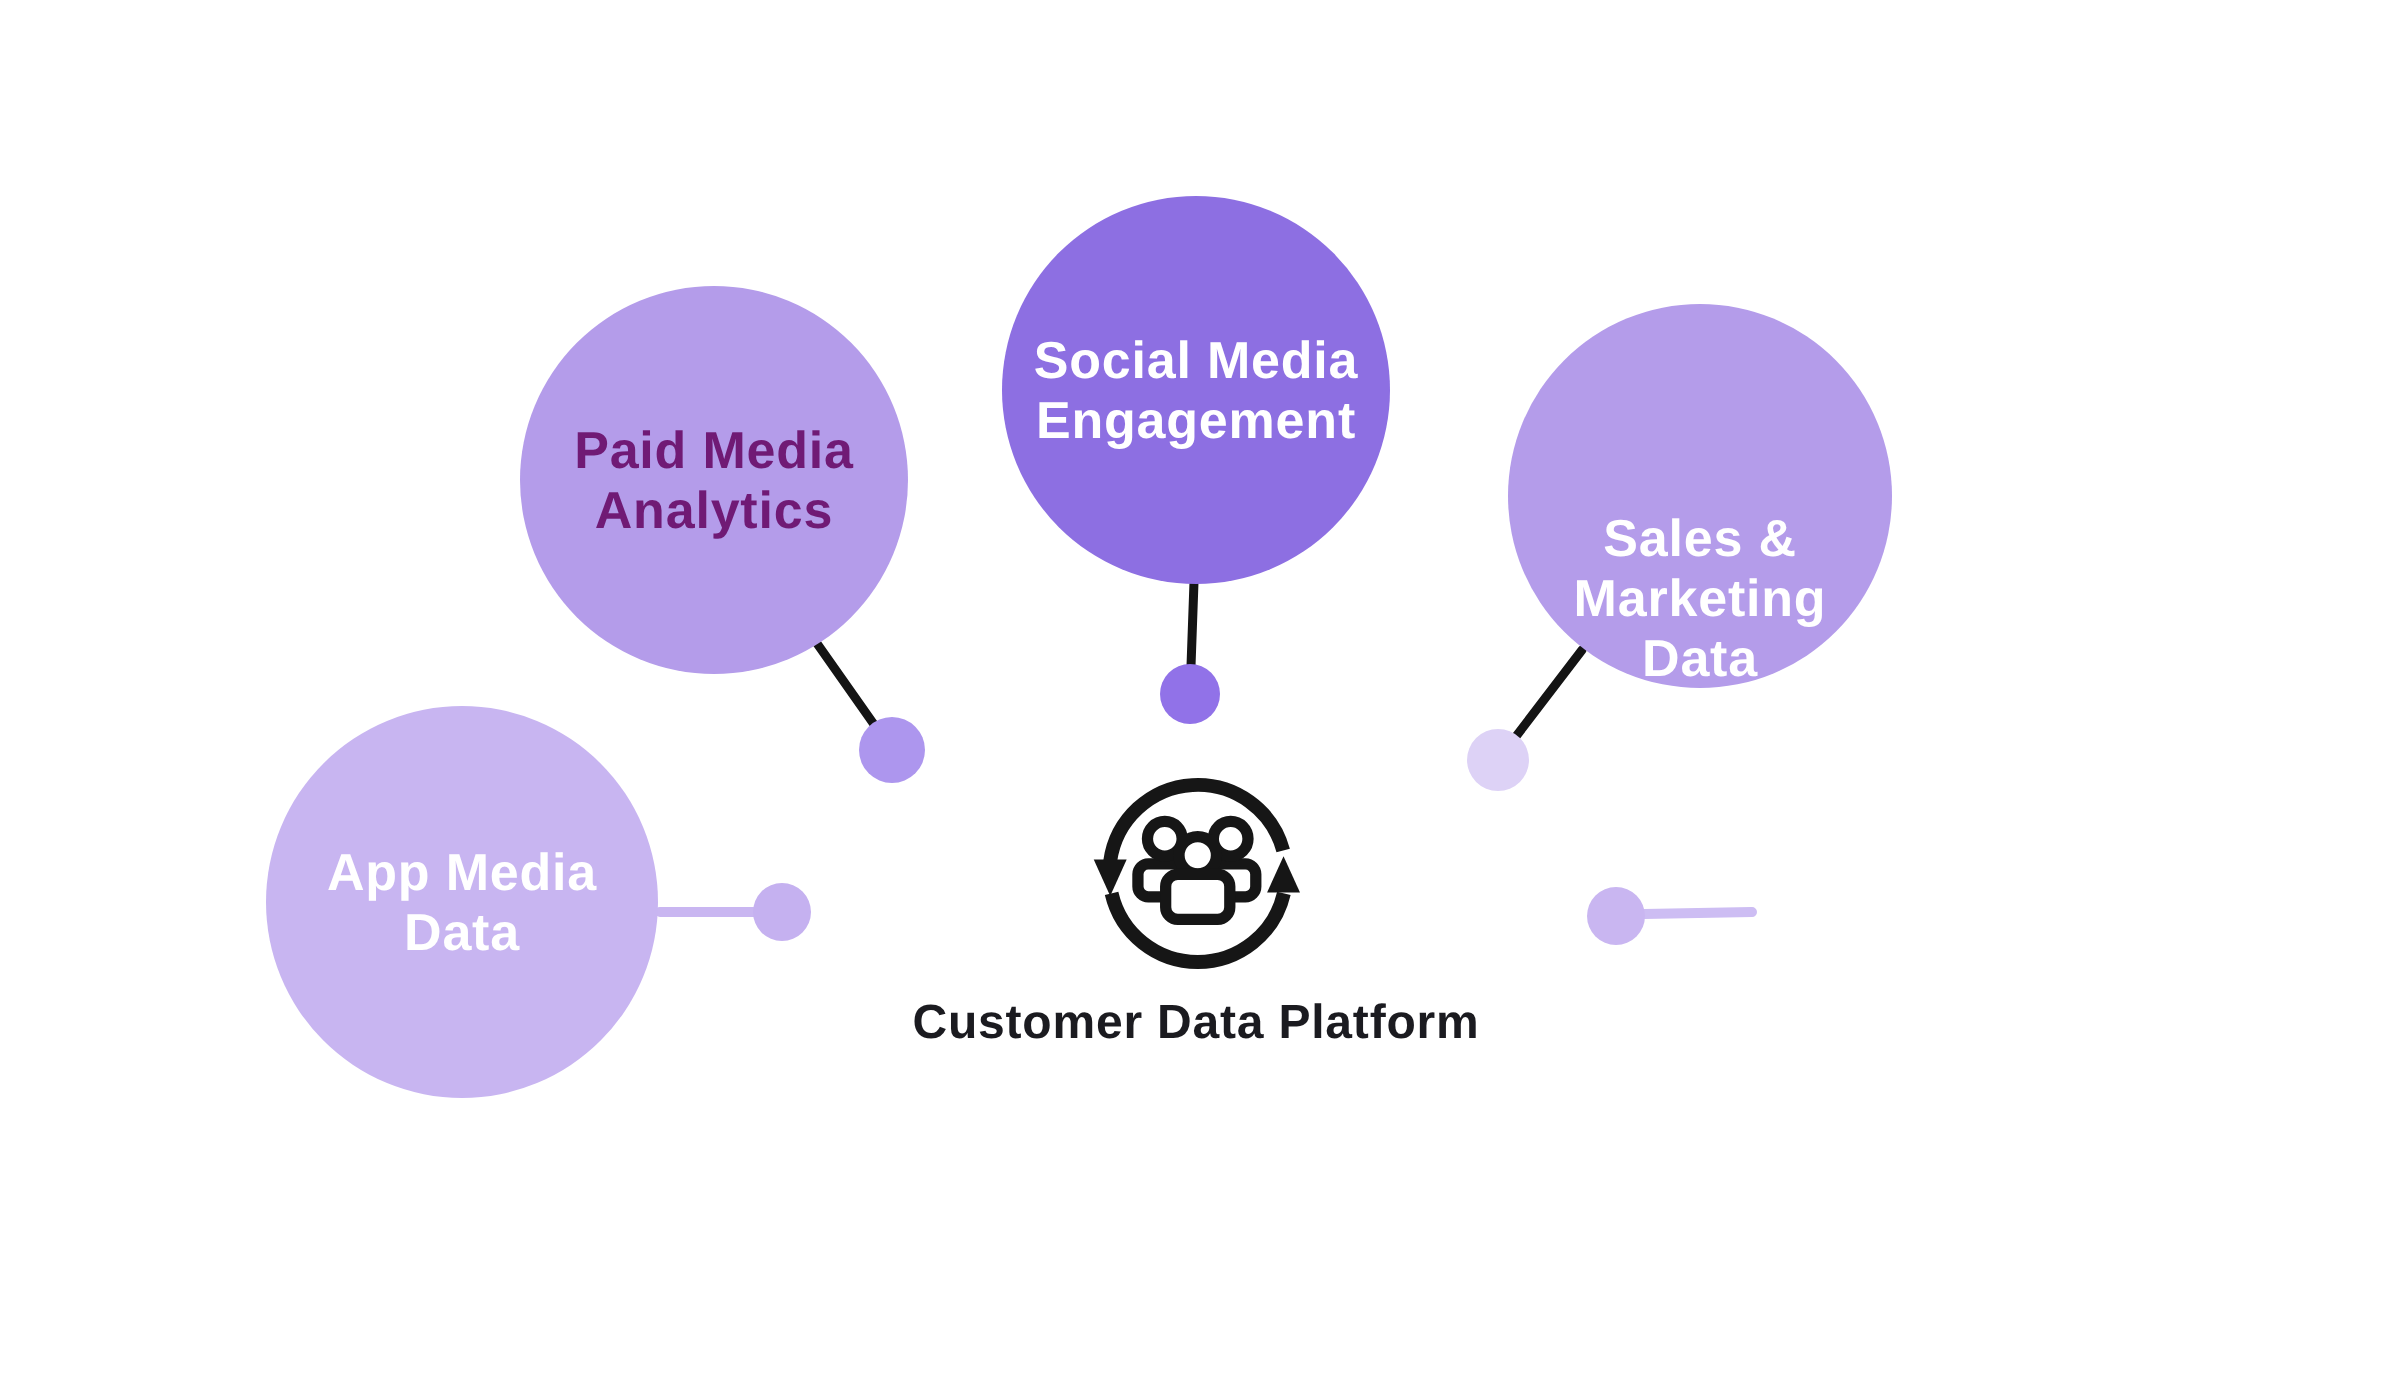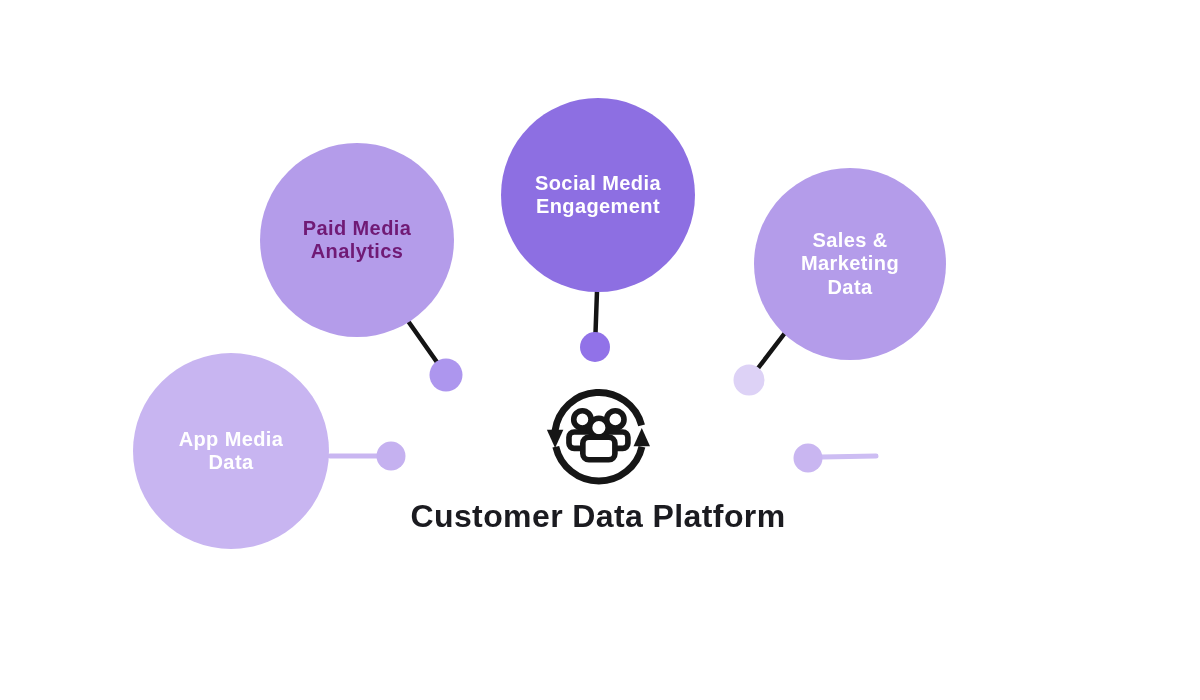--- a/index.html
+++ b/index.html
@@ -27,47 +27,47 @@
     position: absolute;
     border-radius: 50%;
     display: flex;
     align-items: center;
     justify-content: center;
     text-align: center;
   }
   .node-label {
     white-space: pre-line;
     font-weight: 700;
-    font-size: 20px;
+    font-size: 26px;
     line-height: 1.16;
     letter-spacing: 0.4px;
   }
   .node-app      { left: 133px; top: 353px; width: 196px; height: 196px; }
   .node-paid     { left: 260px; top: 143px; width: 194px; height: 194px; }
   .node-social   { left: 501px; top:  98px; width: 194px; height: 194px; }
-  .node-sales    { left: 754px; top: 168px; width: 192px; height: 192px; }
+  .node-sales    { left: 754px; top: 152px; width: 192px; height: 192px; align-items: flex-end; }
   .node-feedback { left: 875px; top: 356px; width: 194px; height: 194px; }
 
   .center-icon {
     position: absolute;
     left: 546px;
     top: 383px;
     width: 104px;
     height: 104px;
   }
   .center-icon svg { width: 104px; height: 104px; display: block; }
 
   .title {
     position: absolute;
     left: 598px;
     top: 498px;
     transform: translateX(-50%);
     margin: 0;
     white-space: nowrap;
-    font-size: 32px;
+    font-size: 24px;
     font-weight: bold;
     letter-spacing: 0.4px;
   }
 </style>
 </head>
 <body>
 
 <div class="canvas" style="background: rgb(255, 255, 255);">
 
   <svg class="connectors" viewBox="0 0 1200 700" aria-hidden="true">

